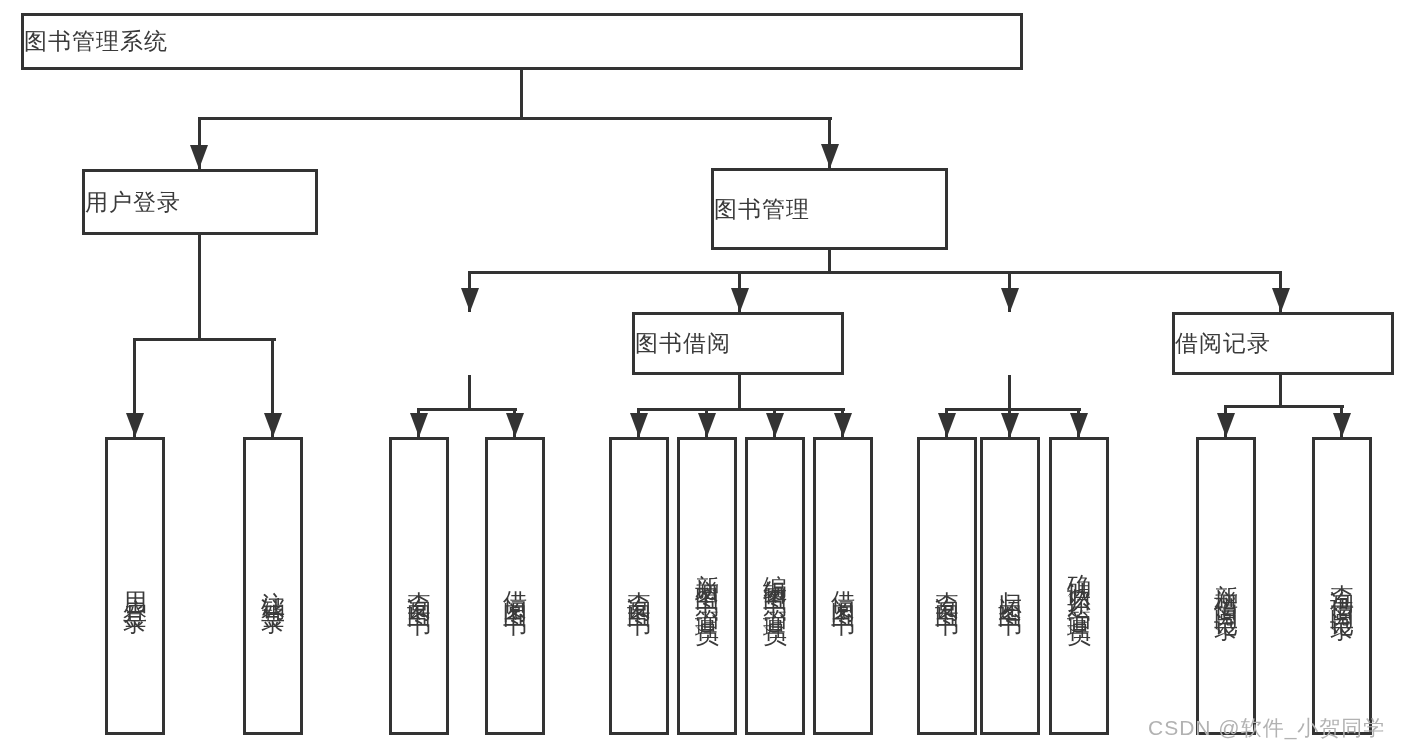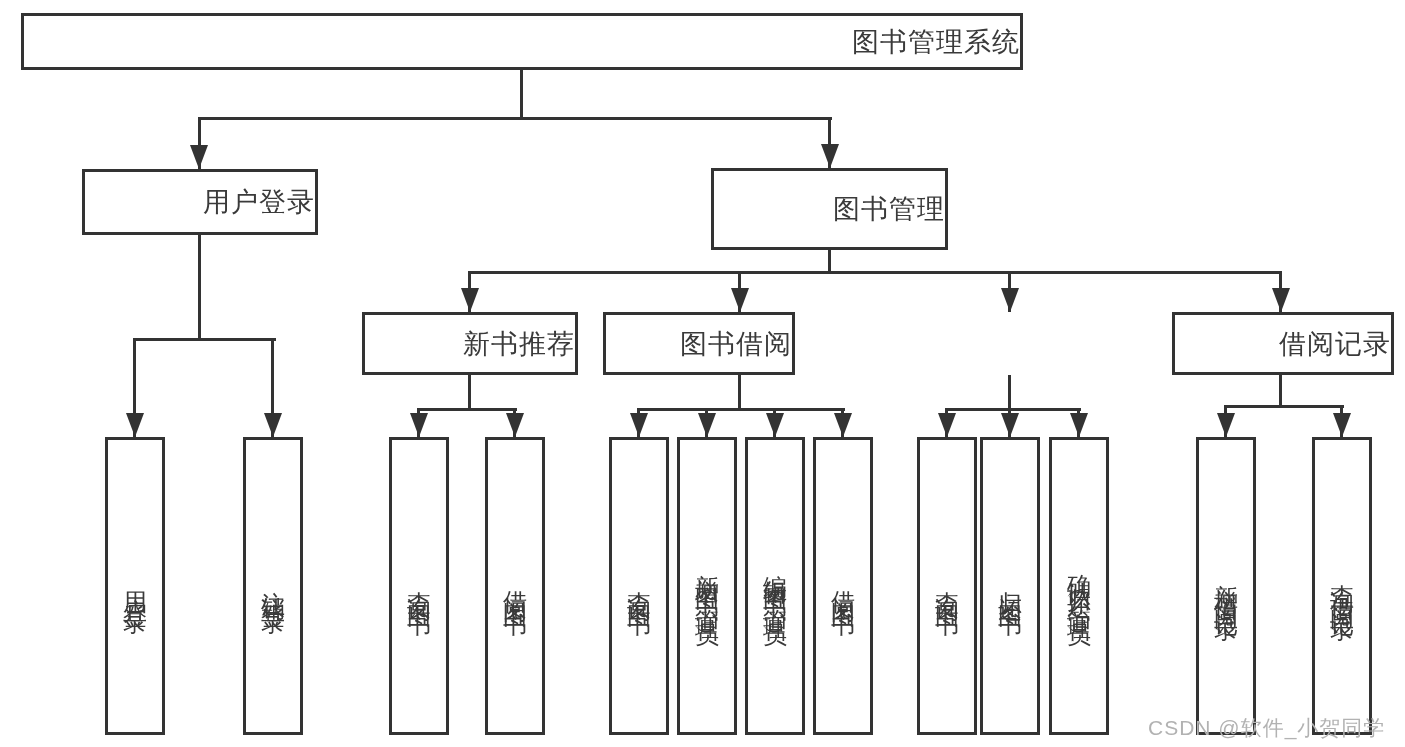--- a/index.html
+++ b/index.html
@@ -2,22 +2,22 @@
 <html><head>
 <meta charset="utf-8">
 <style>
   html,body { margin:0; padding:0; background:#ffffff; }
   .canvas {
     position:relative; width:1405px; height:747px; background:#ffffff;
     font-family:"Liberation Sans", sans-serif; color:#3a3a3a; overflow:hidden;
   }
   .box {
     position:absolute; box-sizing:border-box; background:#ffffff;
-    border:3px solid #333333; display:flex; align-items:center; justify-content:flex-end;
-    font-size:27px; letter-spacing:1px; z-index:2;
+    border:3px solid #333333; display:flex; align-items:center; justify-content:flex-start;
+    font-size:23px; letter-spacing:1px; z-index:2;
   }
   .vbox {
     position:absolute; box-sizing:border-box; background:#ffffff;
     border:3px solid #333333; top:437px; width:60px; height:298px;
     display:flex; align-items:center; justify-content:center; z-index:2;
   }
   .vbox span {
     writing-mode:vertical-rl; text-orientation:mixed;
     font-size:24px; letter-spacing:7px; line-height:1; white-space:nowrap;
   }
@@ -60,24 +60,21 @@
   <div class="hl" style="left:468px;top:271px;width:814px"></div>
   <div class="vl" style="left:468px;top:271px;height:41px"></div>
   <div class="vl" style="left:738px;top:271px;height:41px"></div>
   <div class="vl" style="left:1008px;top:271px;height:41px"></div>
   <div class="vl" style="left:1279px;top:271px;height:41px"></div>
   <div class="arrow" style="left:461px;top:288px"></div>
   <div class="arrow" style="left:731px;top:288px"></div>
   <div class="arrow" style="left:1001px;top:288px"></div>
   <div class="arrow" style="left:1272px;top:288px"></div>
 
-  <div class="box" style="left:362px;top:312px;width:216px;height:63px">
-    <span>新书推荐</span>
-  </div>
-  <div class="box" style="left:603px;top:312px;width:192px;height:63px">
+  <div class="box" style="left:632px;top:312px;width:212px;height:63px">
     <span>图书借阅</span>
   </div>
   <div class="box" style="left:1172px;top:312px;width:222px;height:63px">
     <span>借阅记录</span>
   </div>
 
   <div class="vl" style="left:198px;top:234px;height:106px"></div>
   <div class="hl" style="left:133px;top:338px;width:143px"></div>
   <div class="vl" style="left:133px;top:338px;height:99px"></div>
   <div class="vl" style="left:271px;top:338px;height:99px"></div>

